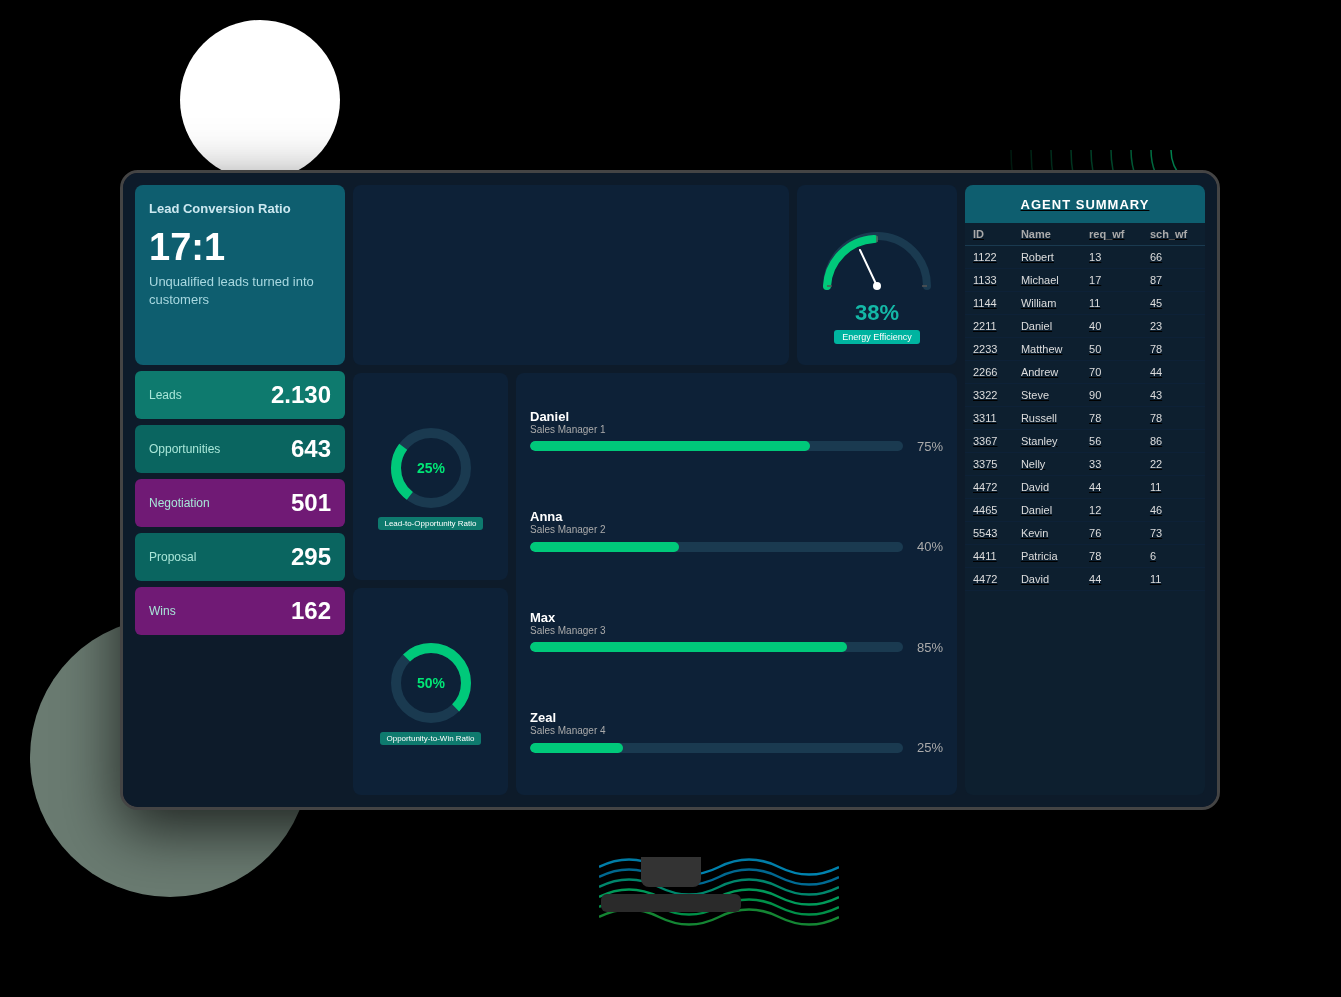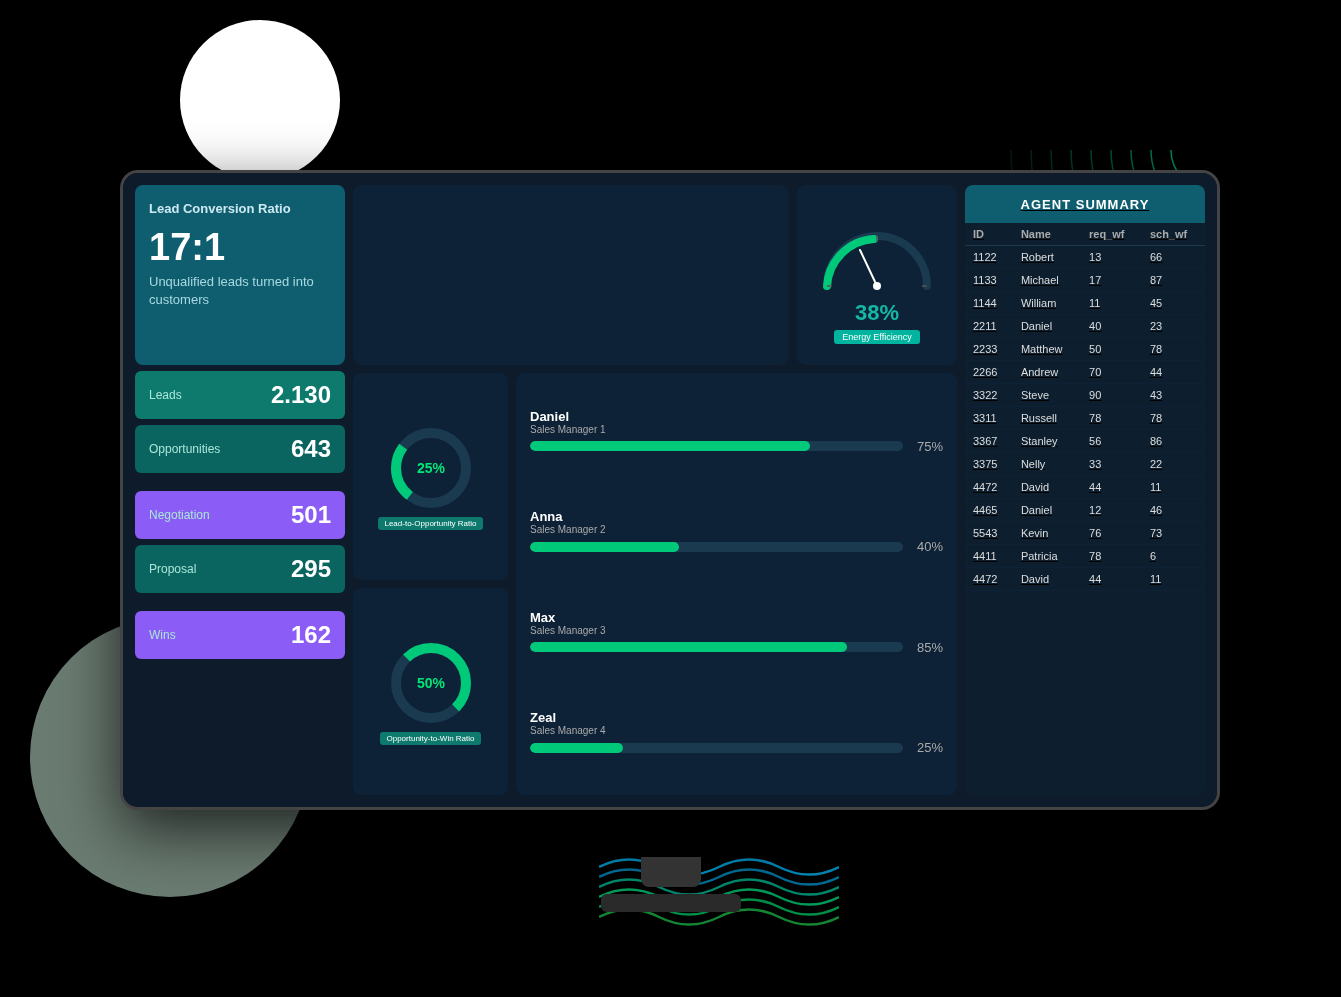--- a/index.html
+++ b/index.html
@@ -108,21 +108,21 @@
     .metric-card {
       background: #0e7a6e;
       border-radius: 6px;
       padding: 10px 14px;
       display: flex;
       flex-direction: row;
       justify-content: space-between;
       align-items: center;
     }
     .metric-card.darker { background: #0a6560; }
-    .metric-card.alt { background: #8b5cf6; margin-top: 12px; }
+    .metric-card.alt { background: #701a75; }
     .metric-label {
       color: #a8e6d8;
       font-size: 12px;
     }
     .metric-value {
       color: #ffffff;
       font-size: 24px;
       font-weight: bold;
     }
 

